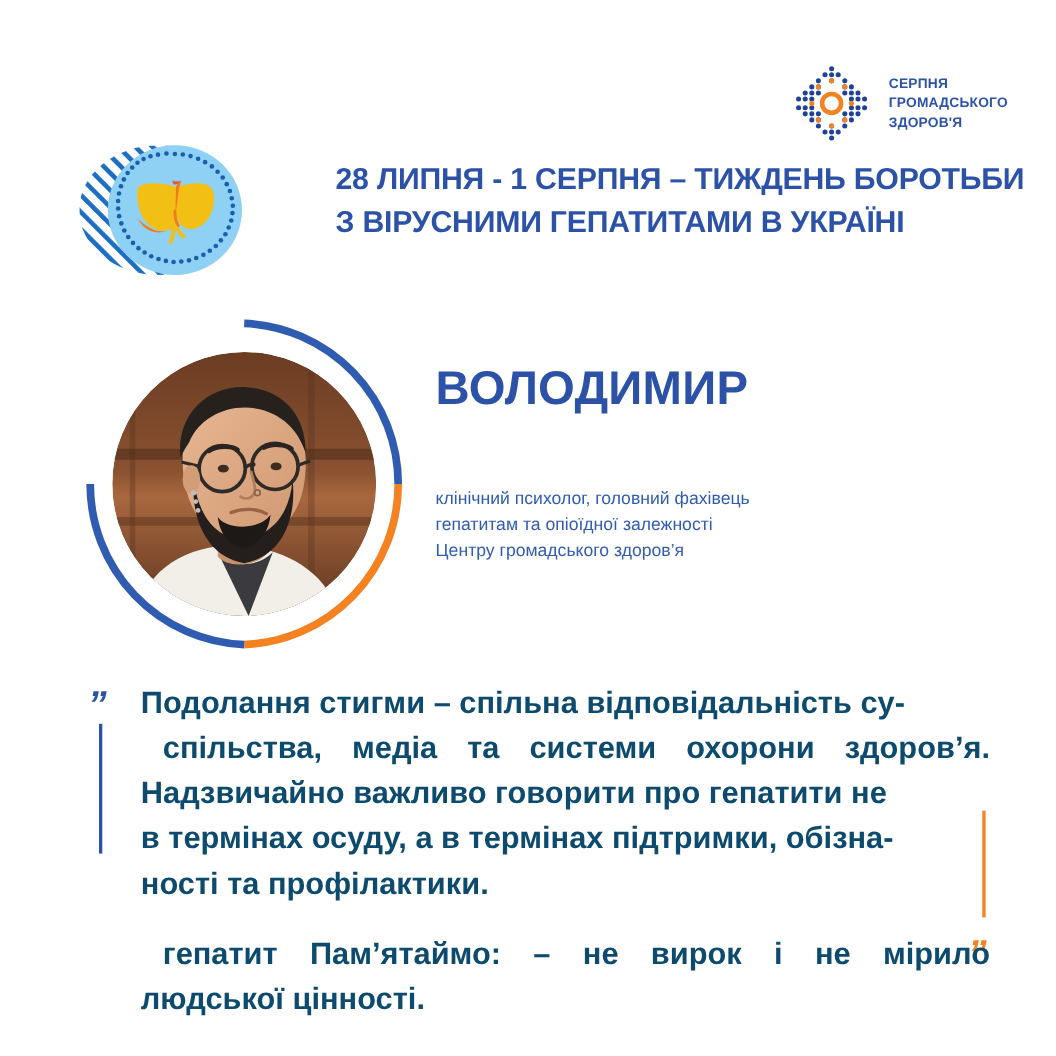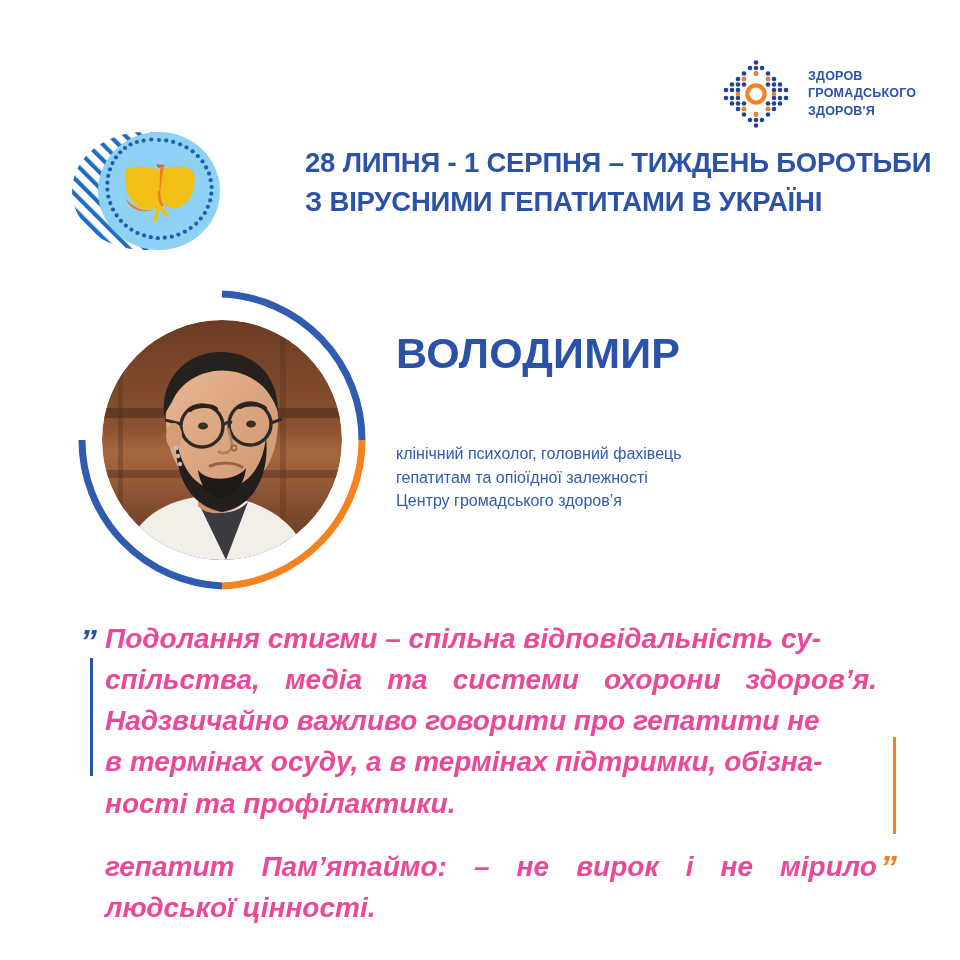--- a/index.html
+++ b/index.html
@@ -196,35 +196,35 @@
     top: 238px;
     color: #f58220;
     font-size: 34px;
     font-weight: bold;
     font-style: italic;
     line-height: 1;
     letter-spacing: -2px;
   }
   #quote-body {
     position: absolute;
-    left: 105px;
+    left: 128px;
     top: 6px;
     width: 772px;
-    color: #ec4899;
+    color: #0c4a6e;
     font-size: 28px;
     font-weight: bold;
     line-height: 1.47;
-    font-style: italic;
   }
   #quote-body p { margin: 0; }
   #quote-body p + p { margin-top: 22px; }
   #quote-body .line { display:block; white-space: nowrap; }
   #quote-body .just {
     display: flex;
     justify-content: space-between;
+    margin-left: 20px;
   }
 </style>
 </head>
 <body>
 
 <div id="logo">
   <div id="logo-mark">
     <svg width="76" height="76" viewBox="0 0 76 76" xmlns="http://www.w3.org/2000/svg">
       <g fill="#20419a">
         <circle cx="38" cy="6.5" r="2.3"></circle>
@@ -282,21 +282,21 @@
         <circle cx="38" cy="17.5" r="2.3"></circle>
           <circle cx="38" cy="58.5" r="2.3"></circle>
         <circle cx="20" cy="38" r="2.3"></circle>
           <circle cx="56" cy="38" r="2.3"></circle>
       </g>
       <circle cx="38" cy="38" r="8.6" fill="none" stroke="#f58220" stroke-width="4.2"></circle>
     </svg>
   </div>
   <div id="logo-divider"></div>
   <div id="logo-text">
-    <div>ЗДОРОВ</div>
+    <div>СЕРПНЯ</div>
     <div>ГРОМАДСЬКОГО</div>
     <div>ЗДОРОВ'Я</div>
   </div>
 </div>
 
 <div id="banner">
 
   <div id="banner-hatch">
     <svg width="96" height="118" viewBox="0 0 96 118" xmlns="http://www.w3.org/2000/svg">
       <defs>

